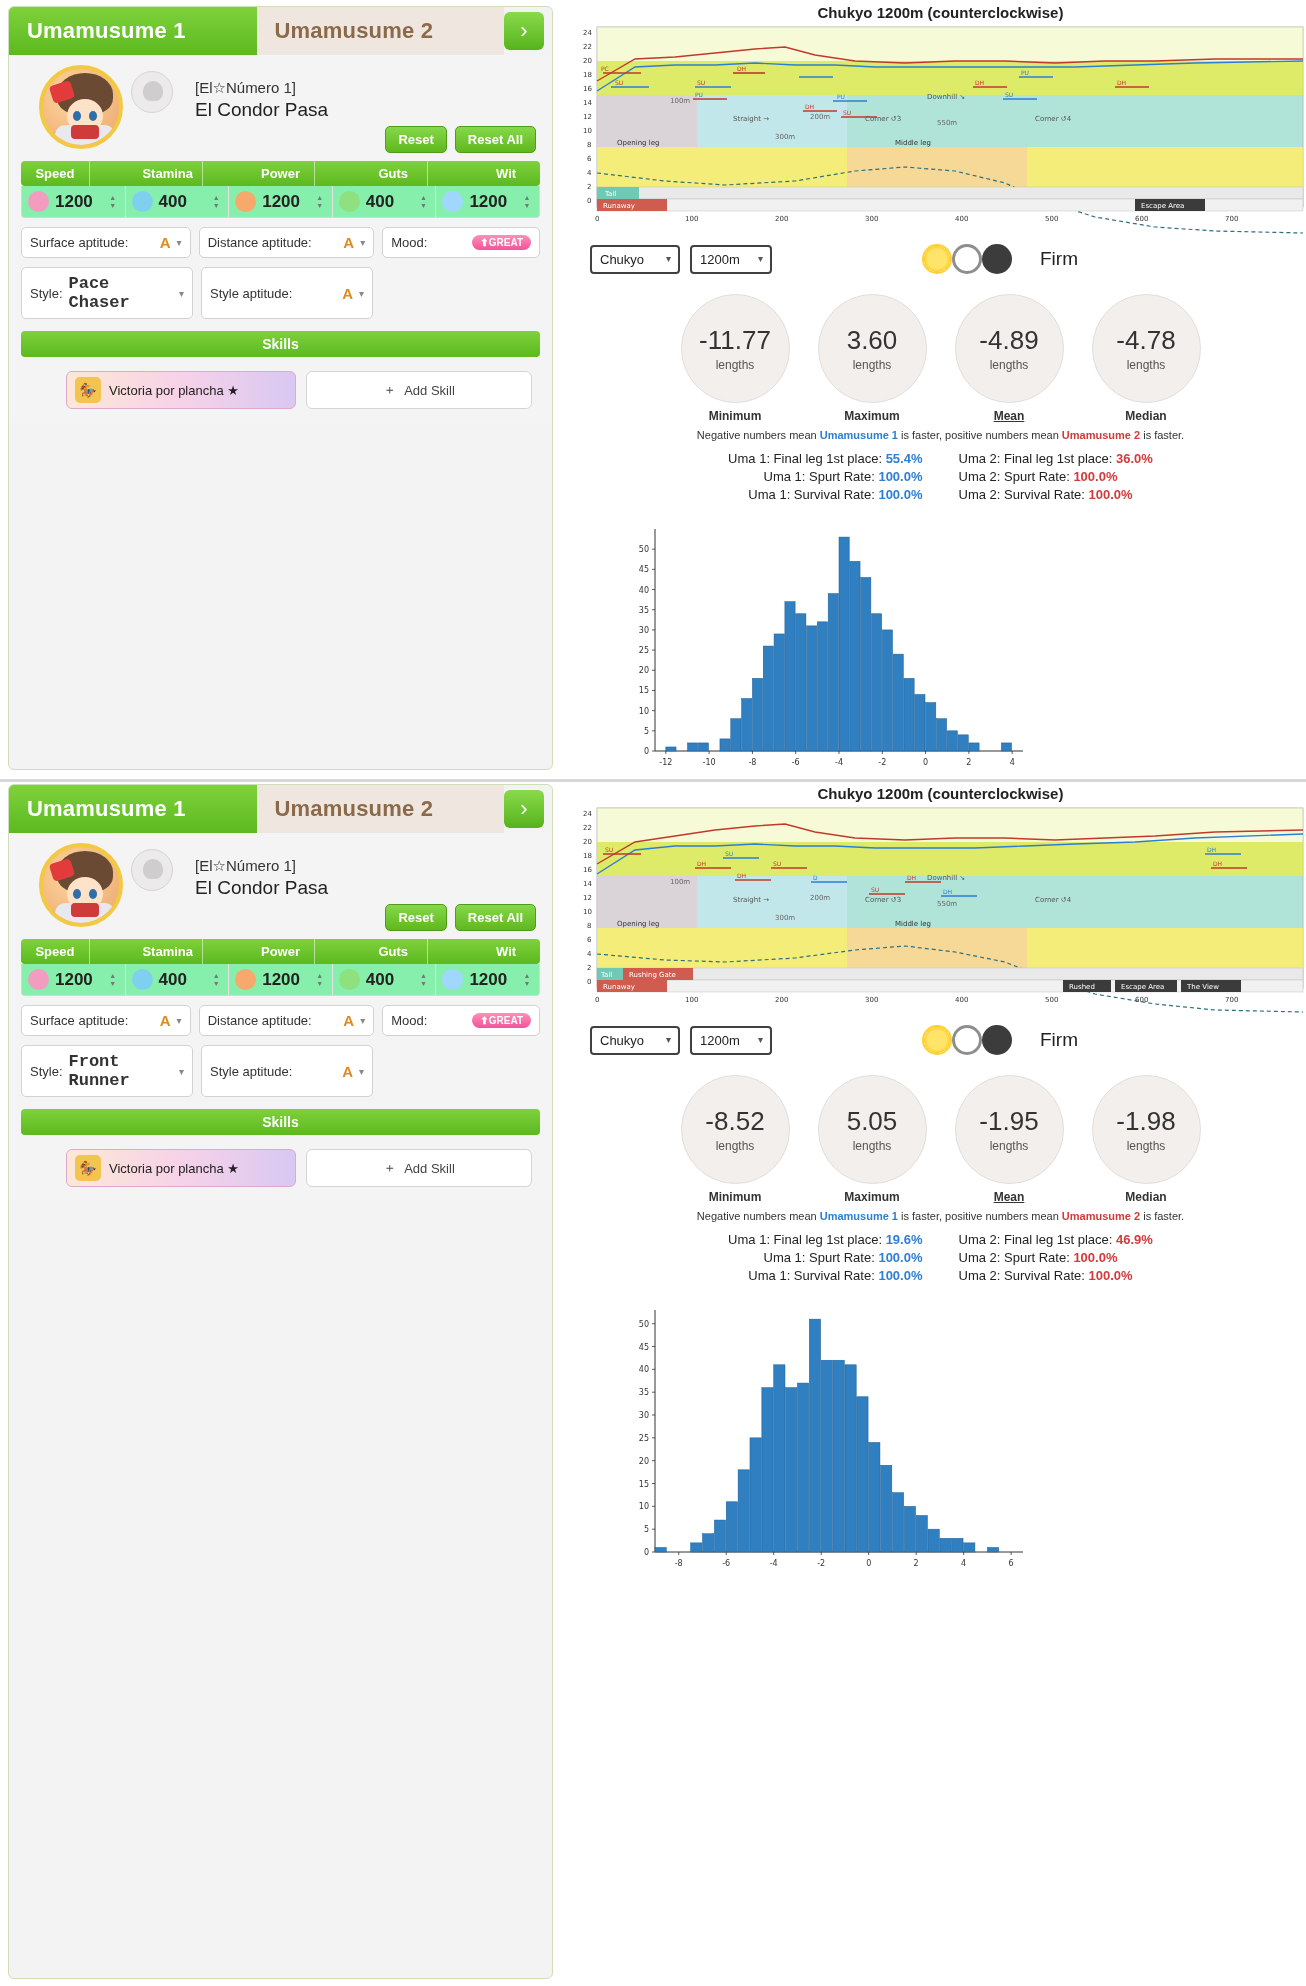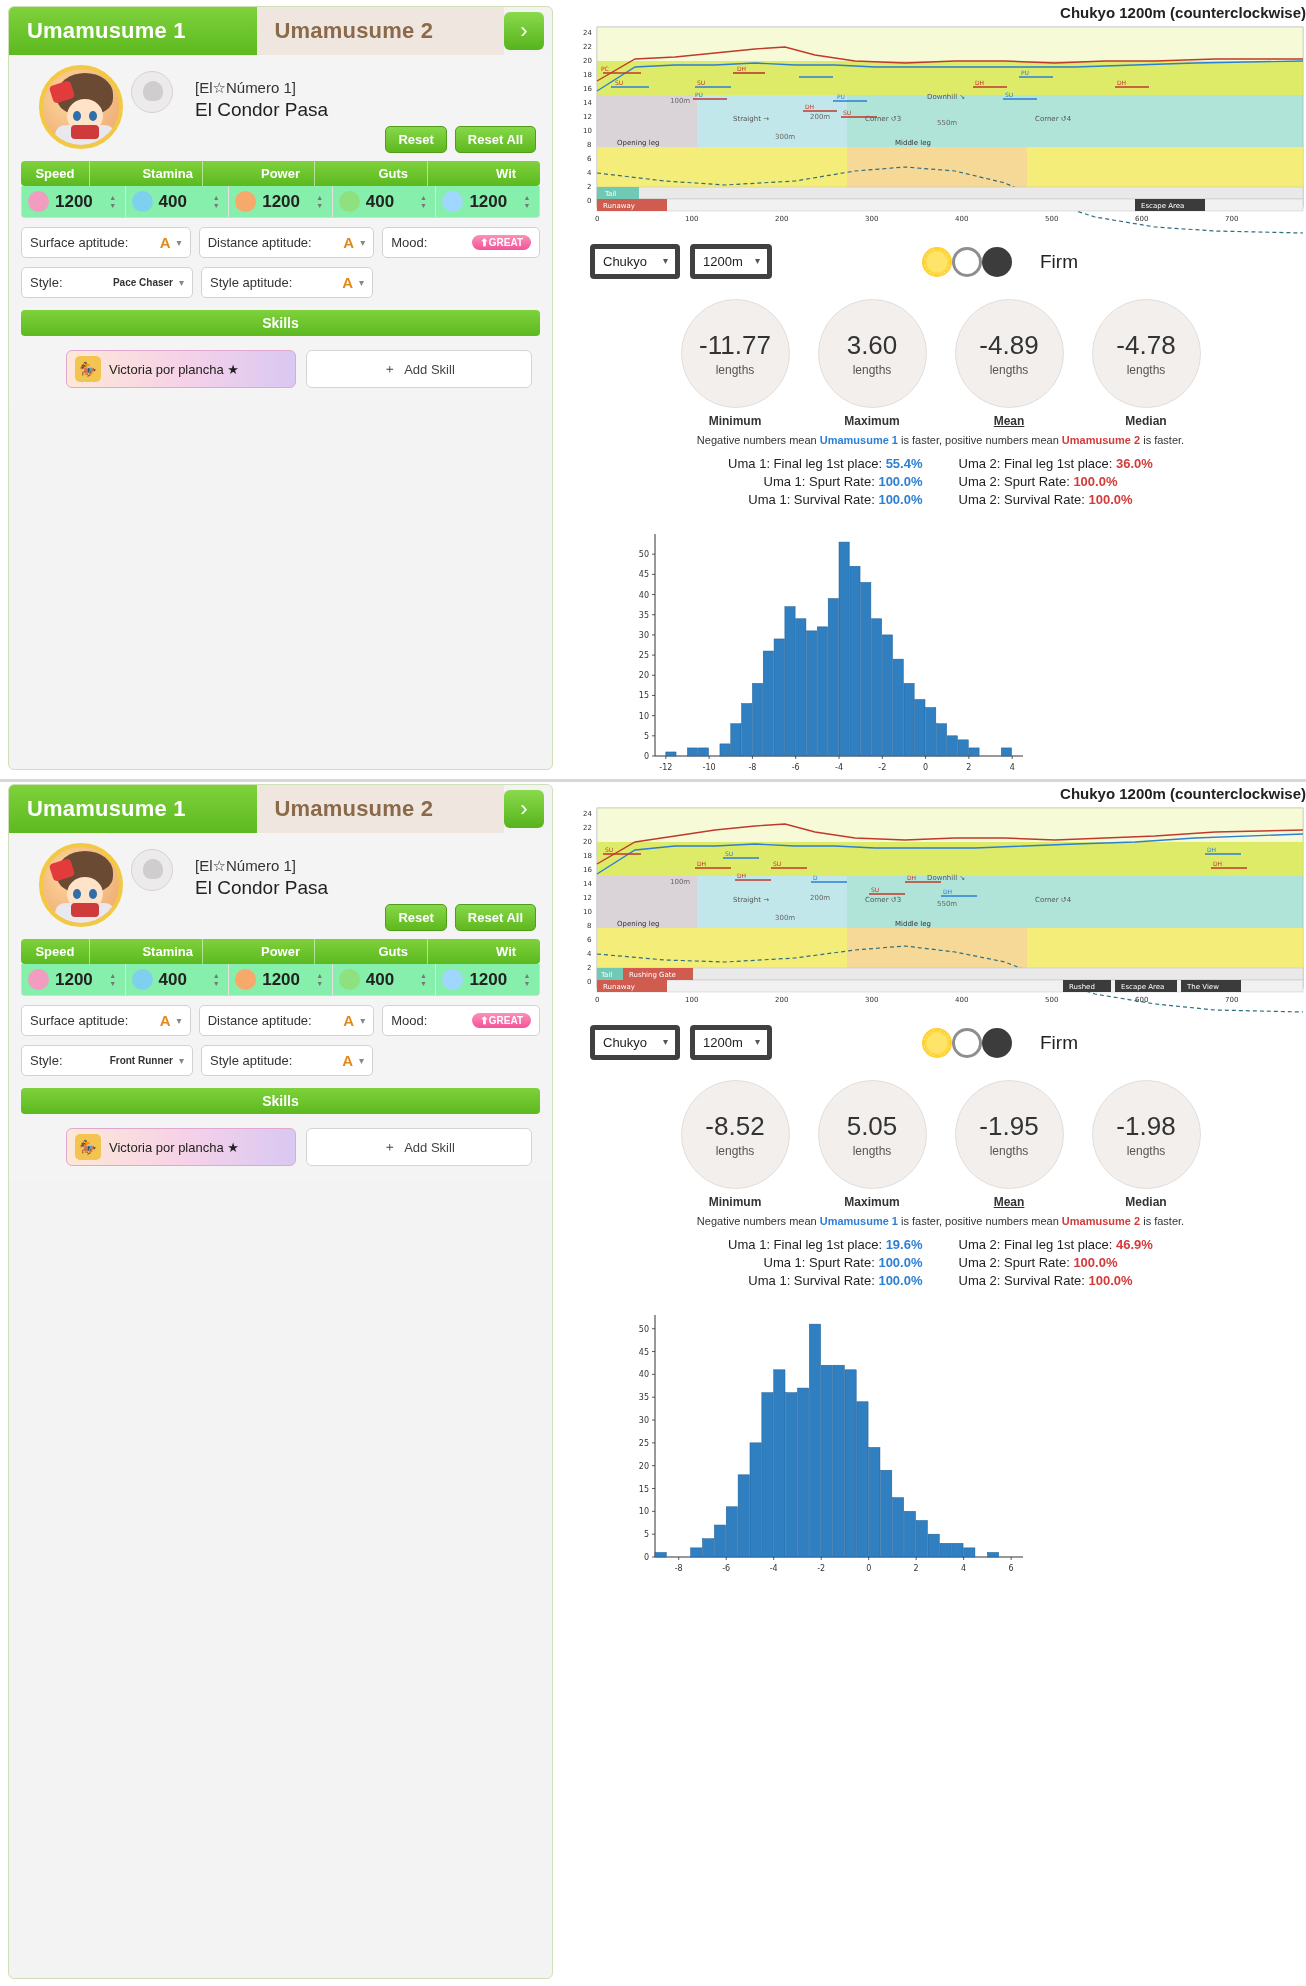--- a/index.html
+++ b/index.html
@@ -85,41 +85,41 @@
   .stat-num { font-size:17px; font-weight:bold; }
   .spinner { margin-left:auto; width:12px; display:flex; flex-direction:column; gap:1px;}
   .spinner i { font-style:normal; font-size:7px; line-height:7px; color:#777;}
 
   .opt-row { display:flex; gap:8px; margin-top:9px; }
   .opt-box { background:#fff; border:1px solid #d2d2d2; border-radius:5px;
     padding:6px 8px; display:flex; align-items:center; font-size:13px; }
   .opt-label { color:#333; }
   .opt-val { margin-left:auto; color:#e08a1e; font-weight:bold; font-size:15px; padding:0 6px;}
   .caret { color:#888; font-size:10px; }
-  .opt-style-val { margin-left:auto; font-size:10px; font-weight:bold; color:#333; padding:0 6px;}
+  .opt-style-val { margin-left:auto; font-size:17px; font-weight:bold; color:#333; padding:0 6px;font-family:Liberation Mono, monospace;}
   .mood-pill { margin-left:auto; background:linear-gradient(#ff8fb8,#f2539a); color:#fff;
     font-size:10px; font-weight:bold; border-radius:9px; padding:2px 8px; }
 
   .skills-bar { margin-top:12px; background:linear-gradient(#7fd13b,#5cb91f); color:#fff;
     text-align:center; font-weight:bold; border-radius:4px; padding:5px 0; font-size:14px;}
   .skill-row { display:flex; gap:10px; margin-top:14px; padding:0 45px; }
   .skill-chip { flex:0 0 auto; width:230px; display:flex; align-items:center; gap:8px;
     border:1px solid #e0a8cf; border-radius:6px; padding:5px 8px;
     background:linear-gradient(90deg,#fde8d6,#f6d2e8,#d9c8f2); font-size:13px;}
   .skill-ico { width:26px;height:26px;border-radius:5px;background:#f3c44f;
     display:flex;align-items:center;justify-content:center;font-size:14px;}
   .add-skill { flex:0 0 auto; width:226px; display:flex; align-items:center; justify-content:center;
     gap:8px; border:1px solid #d5d5d5; background:#fff; border-radius:6px; padding:8px 0; color:#444;}
 
   
   .right-col { position:absolute; left:575px; width:731px; }
-  .course-title { text-align:right; font-size:15px; font-weight:bold; color:#222; }
+  .course-title { text-align:center; font-size:15px; font-weight:bold; color:#222; }
   .course-chart { position:relative; width:731px; height:215px;text-align:center; }
   .selects { display:flex; gap:10px; margin-top:8px; margin-left:15px; align-items:center;}
-  .sel { border:5px solid #404040; border-radius:4px; background:#fff; padding:5px 22px 5px 8px;
+  .sel { border:2px solid #404040; border-radius:4px; background:#fff; padding:5px 22px 5px 8px;
     font-size:13px; position:relative; }
   .sel:after{content:"\25BE"; position:absolute; right:7px; top:6px; font-size:10px; color:#555;}
   .weather-icons { display:flex; gap:0px; align-items:center; margin-left:140px;}
   .w-ico{width:30px;height:30px;border-radius:50%;display:inline-block;}
   .w-sun{background:radial-gradient(circle,#ffe46a 45%,#ffd02e 60%,#ffffff 61%);box-shadow:0 0 0 2px #ffd02e inset;}
   .w-cloud{background:#ffffff;border:3px solid #8e8e8e;}
   .w-rain{background:#3c3c3c;}
   .firm-label{font-size:19px;font-weight:normal;margin-left:18px;}
 
   .bubbles { display:flex; gap:28px; justify-content:center; margin-top:20px;}

